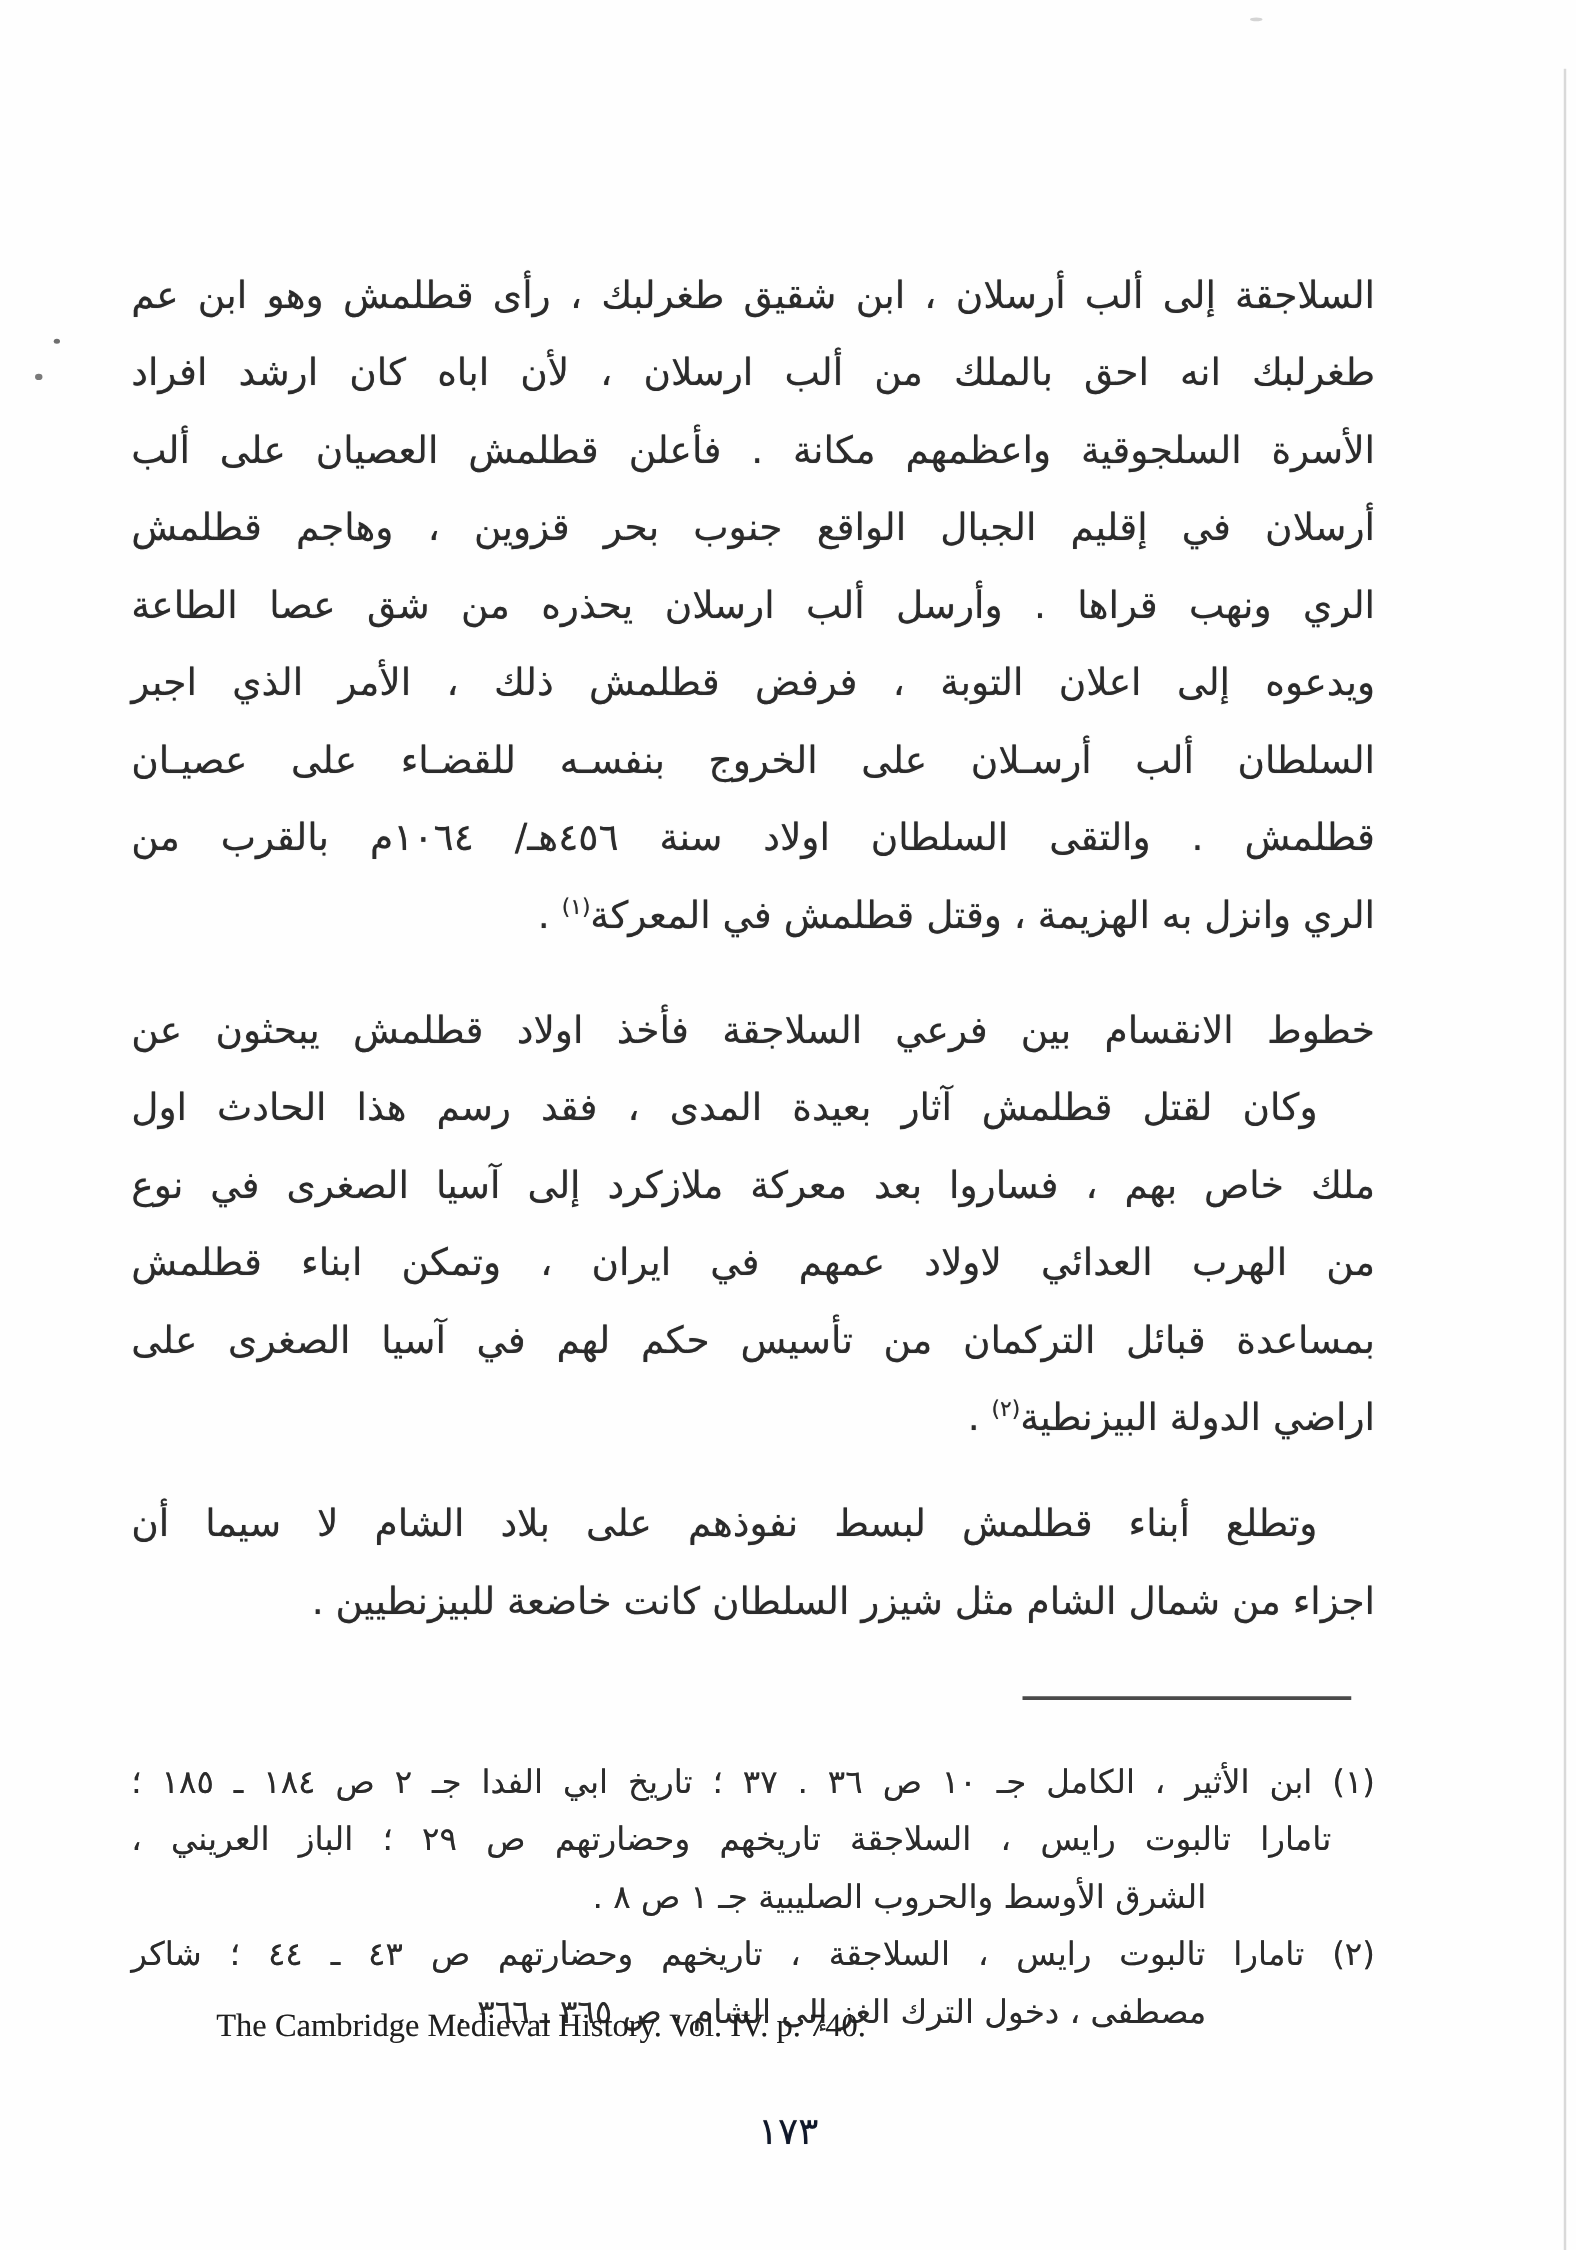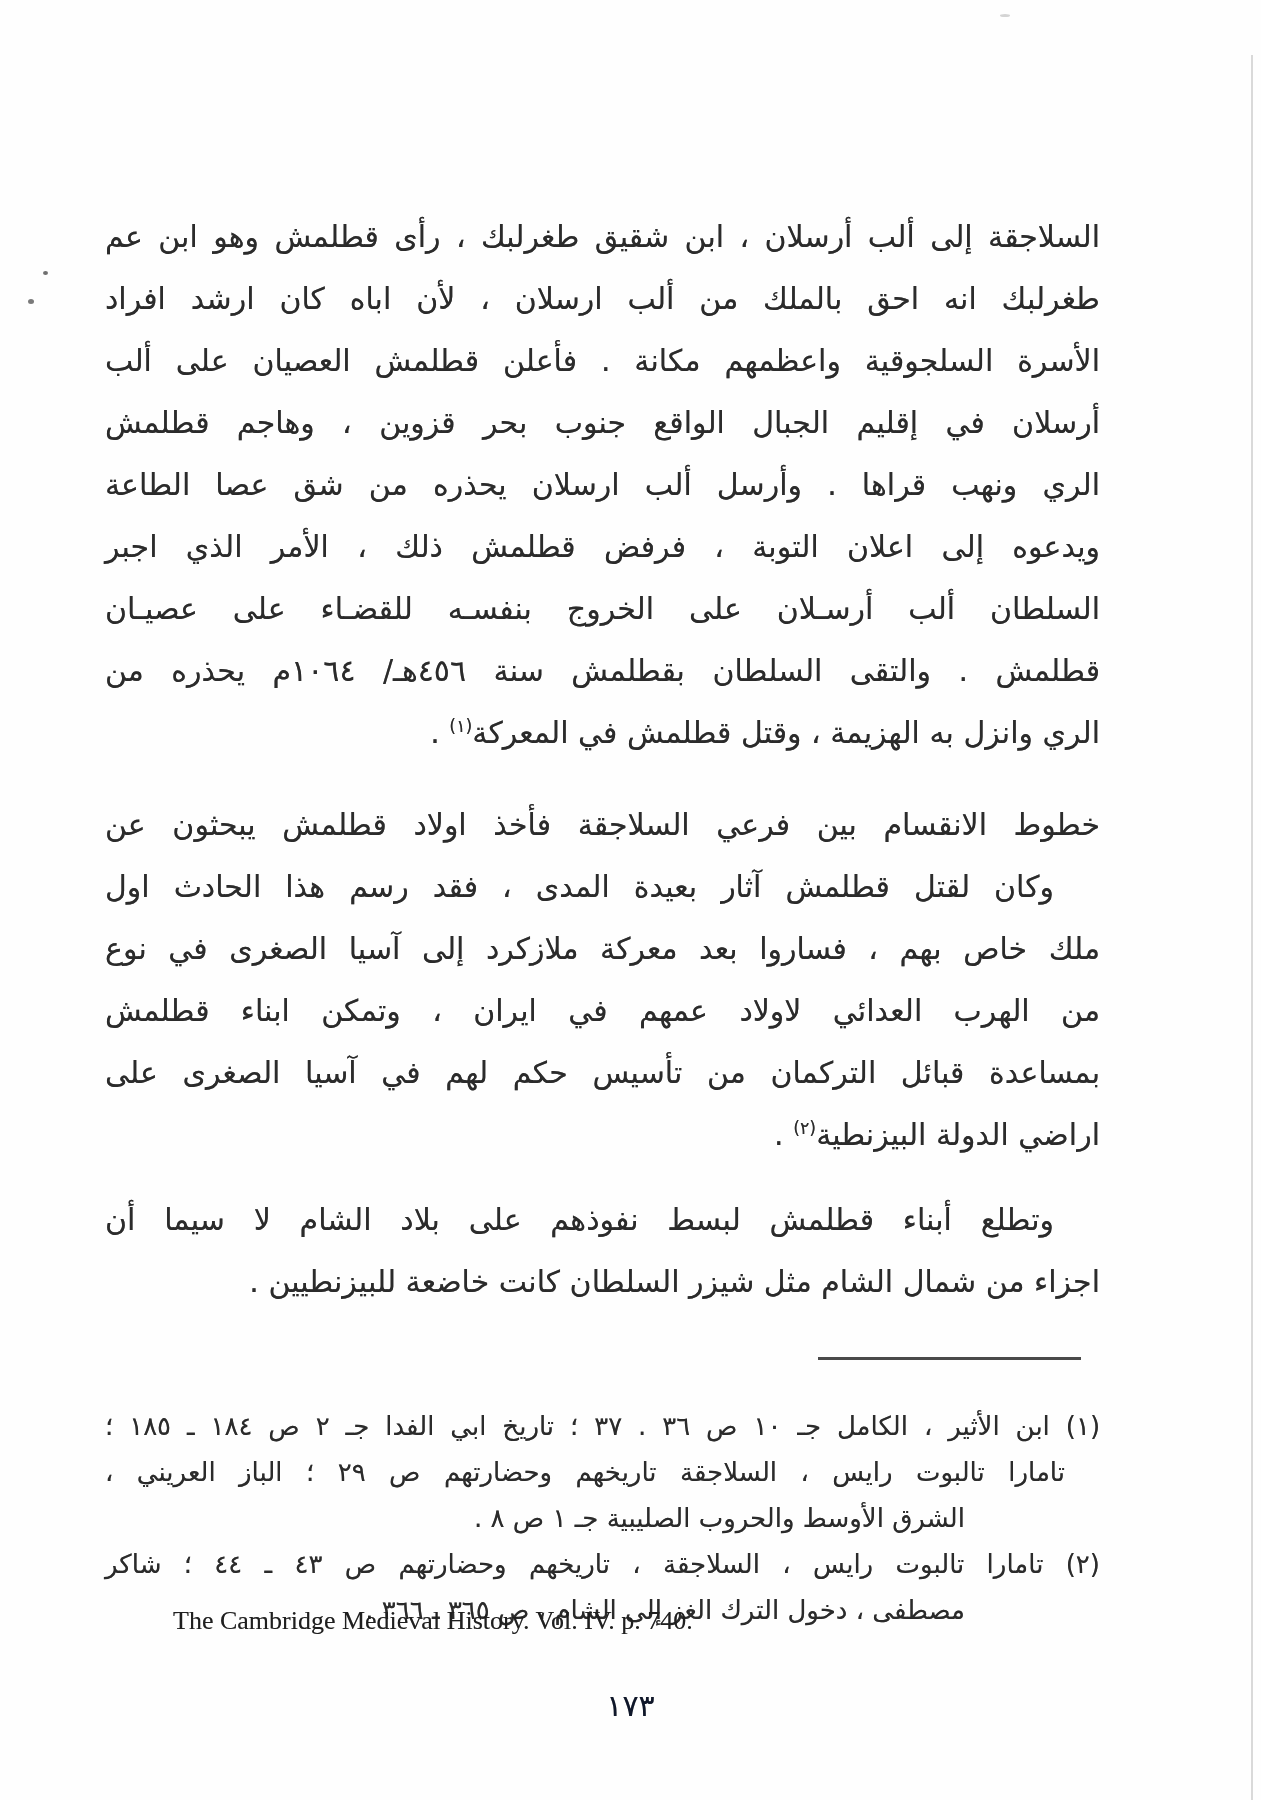--- a/index.html
+++ b/index.html
@@ -91,21 +91,21 @@
 
   <main class="text-block" id="bodyBlock">
       <div class="para para-0">
         <div class="bline j">السلاجقة إلى ألب أرسلان ، ابن شقيق طغرلبك ، رأى قطلمش وهو ابن عم</div>
         <div class="bline j">طغرلبك انه احق بالملك من ألب ارسلان ، لأن اباه كان ارشد افراد</div>
         <div class="bline j">الأسرة السلجوقية واعظمهم مكانة . فأعلن قطلمش العصيان على ألب</div>
         <div class="bline j">أرسلان في إقليم الجبال الواقع جنوب بحر قزوين ، وهاجم قطلمش</div>
         <div class="bline j">الري ونهب قراها . وأرسل ألب ارسلان يحذره من شق عصا الطاعة</div>
         <div class="bline j">ويدعوه إلى اعلان التوبة ، فرفض قطلمش ذلك ، الأمر الذي اجبر</div>
         <div class="bline j">السلطان ألب أرسـلان على الخروج بنفسـه للقضـاء على عصيـان</div>
-        <div class="bline j">قطلمش . والتقى السلطان بقطلمش سنة ٤٥٦هـ/ ١٠٦٤م يحذره من</div>
+        <div class="bline j">قطلمش . والتقى السلطان اولاد سنة ٤٥٦هـ/ ١٠٦٤م بالقرب من</div>
         <div class="bline">الري وانزل به الهزيمة ، وقتل قطلمش في المعركة<sup class="fnref">(١)</sup> .</div>
       </div>
       <div class="para para-1">
         <div class="bline j">خطوط الانقسام بين فرعي السلاجقة فأخذ اولاد قطلمش يبحثون عن</div>
         <div class="bline j ind">وكان لقتل قطلمش آثار بعيدة المدى ، فقد رسم هذا الحادث اول</div>
         <div class="bline j">ملك خاص بهم ، فساروا بعد معركة ملازكرد إلى آسيا الصغرى في نوع</div>
         <div class="bline j">من الهرب العدائي لاولاد عمهم في ايران ، وتمكن ابناء قطلمش</div>
         <div class="bline j">بمساعدة قبائل التركمان من تأسيس حكم لهم في آسيا الصغرى على</div>
         <div class="bline">اراضي الدولة البيزنطية<sup class="fnref">(٢)</sup> .</div>
       </div>

